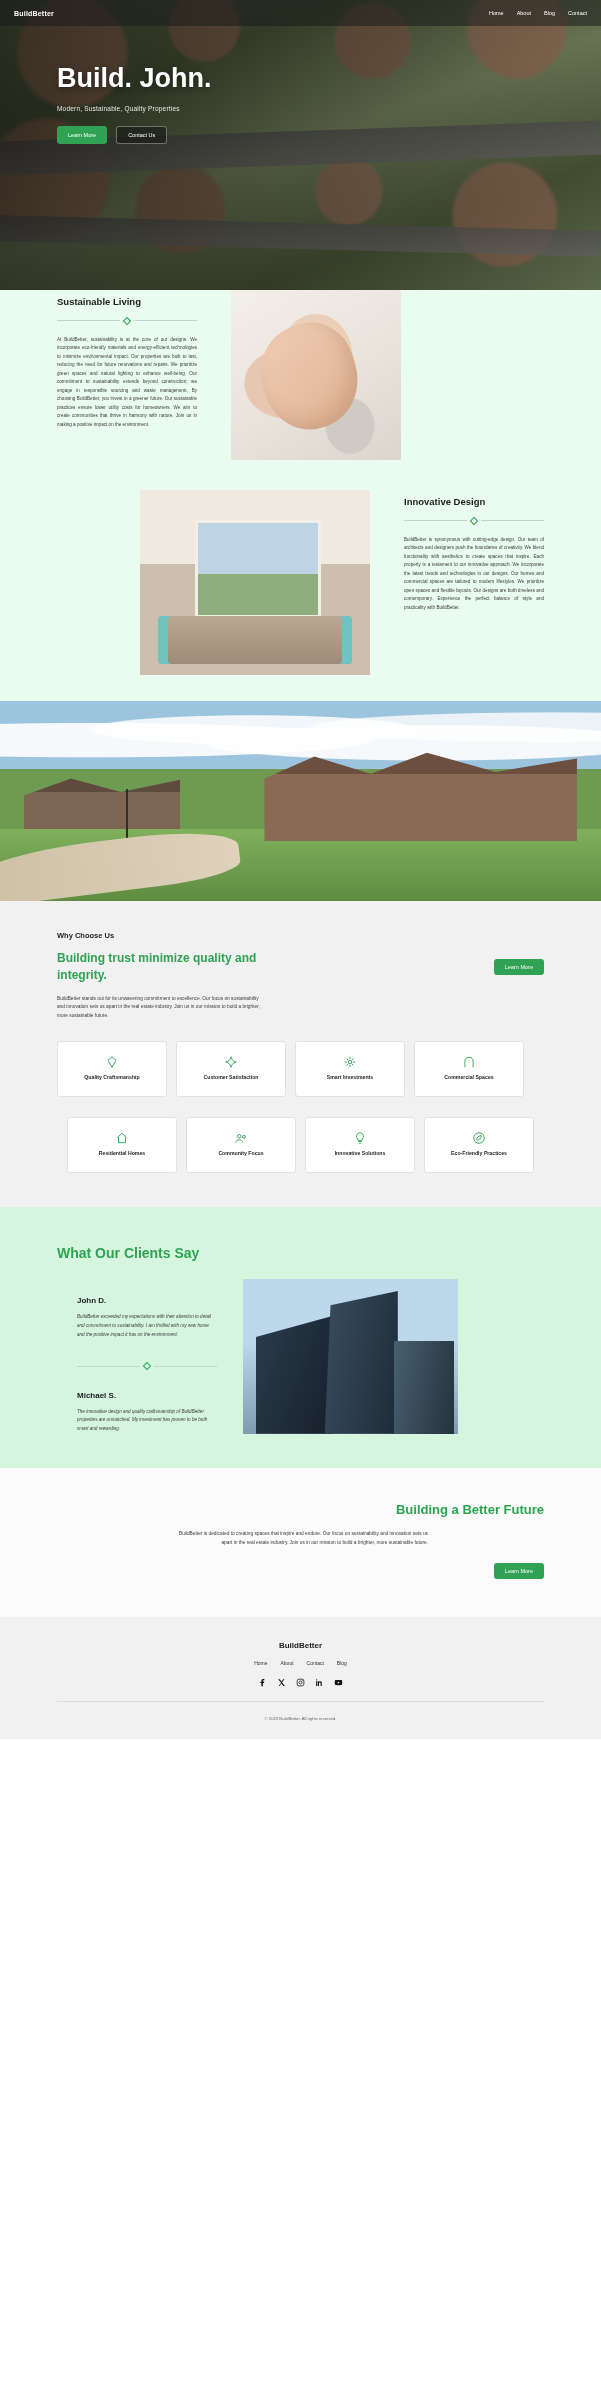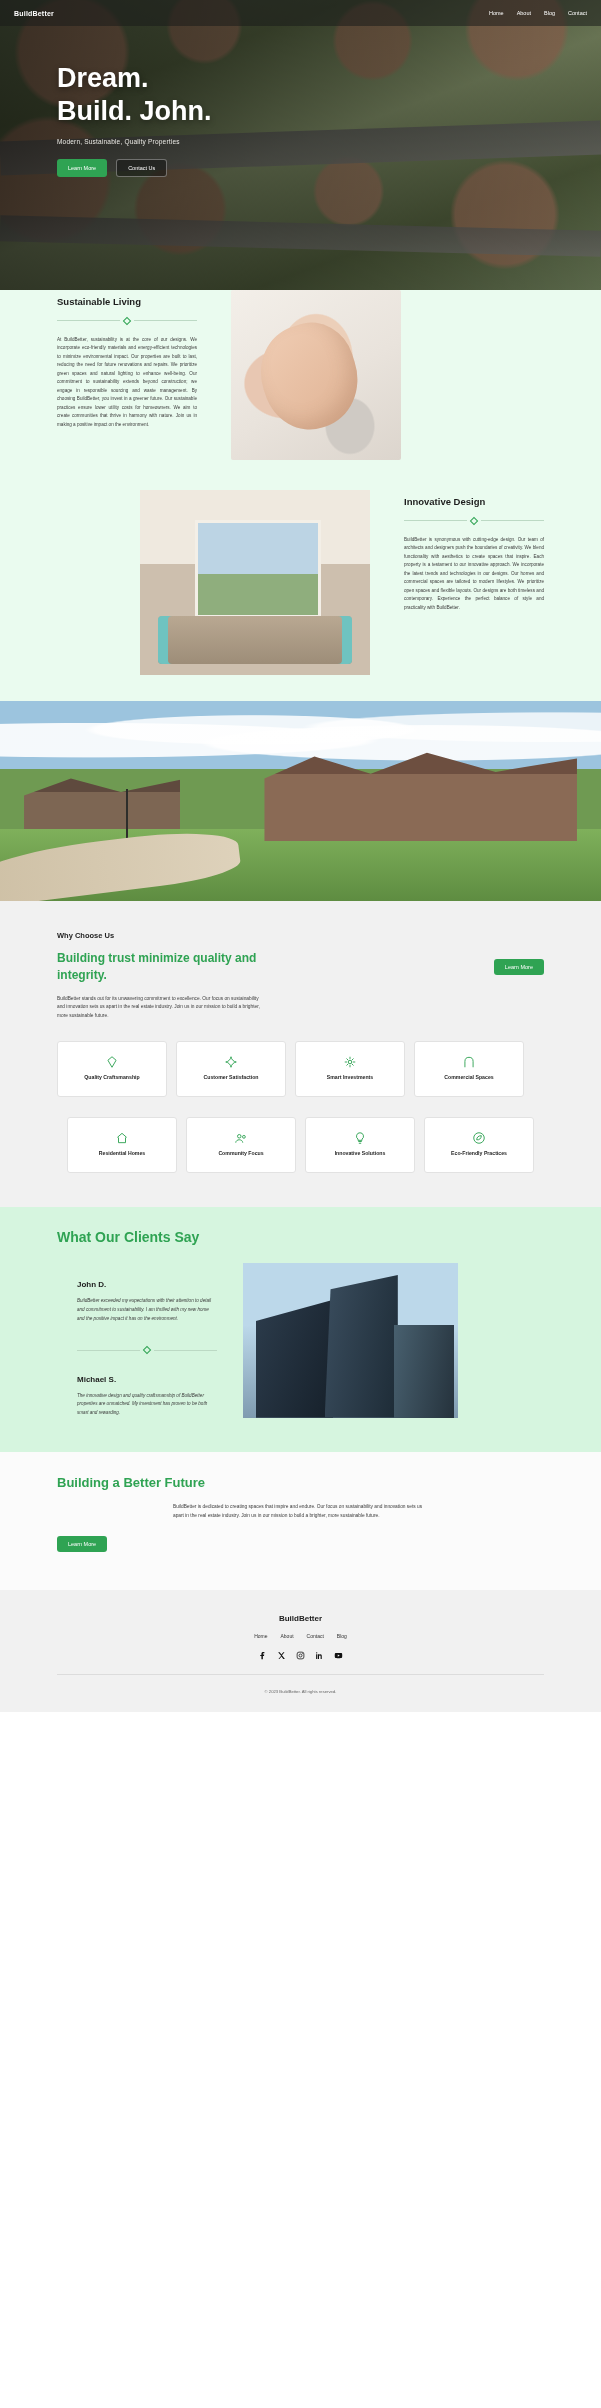--- a/index.html
+++ b/index.html
@@ -203,21 +203,21 @@
     width: 110px; height: 56px;
     background: #fff; border: 1px solid #e2e2e2; border-radius: 3px;
     display: flex; flex-direction: column; align-items: center; justify-content: center;
     gap: 5px; padding: 4px;
   }
   .card .ico { width: 14px; height: 14px; display:flex; align-items:center; justify-content:center; }
   .card .lbl { font-size: 5.2px; color: #1f1f1f; text-align: center; line-height: 1.5; font-weight: bold; }
   .row2 { justify-content: center; }
 
   
-  .sec-testi { background: #d6f5df; padding: 22px 57px 34px; }
+  .sec-testi { background: #d6f5df; padding: 38px 57px 34px; }
   .testi-title { font-size: 14px; color: #2fa353; font-weight: bold; margin-bottom: 18px; }
   .testi-layout { display: flex; gap: 26px; align-items: flex-end; margin-left: 20px; }
   .testi-col { width: 140px; }
   .testi-name { font-size: 8px; font-weight: bold; color: #1d1d1d; }
   .testi-quote { font-size: 4.6px; font-style: italic; line-height: 1.9; color: #3a3a3a; margin-top: 8px; }
   .testi-img {
     width: 215px; height: 155px; position: relative; overflow: hidden;
     background: linear-gradient(180deg, #bcd8ea 0 40%, #7f9bb0 100%);
   }
   .testi-img .t1 {
@@ -229,21 +229,21 @@
     position:absolute; left: 38%; bottom: 0; width: 34%; height: 92%;
     background: linear-gradient(100deg, #3a4d5e, #1d2b36);
     clip-path: polygon(8% 10%, 100% 0, 100% 100%, 0 100%);
   }
   .testi-img .t3 {
     position:absolute; right: 2%; bottom: 0; width: 28%; height: 60%;
     background: linear-gradient(100deg, #48606f, #25323c);
   }
 
   
-  .sec-cta { background: #fbfbfb; padding: 23px 57px 38px; text-align: left; }
+  .sec-cta { background: #fbfbfb; padding: 34px 57px 38px; text-align: right; }
   .cta-title { font-size: 13px; color: #2fa353; font-weight: bold; }
   .cta-body { font-size: 4.8px; color: #3a3a3a; line-height: 1.9; margin: 12px auto 0; max-width: 255px; }
   .cta-btn { margin-top: 16px; }
 
   
   .footer { background: #f1f1f1; padding: 24px 0 18px; text-align: center; }
   .f-brand { font-size: 8px; font-weight: bold; color: #1d1d1d; }
   .f-links { display: flex; justify-content: center; gap: 13px; margin-top: 10px; }
   .f-links a { font-size: 5px; color: #333; text-decoration: none; }
   .f-social { display: flex; justify-content: center; gap: 10px; margin-top: 12px; }
@@ -267,21 +267,20 @@
     <div class="nav-links">
       <a href="#">Home</a>
       <a href="#">About</a>
       <a href="#">Blog</a>
       <a href="#">Contact</a>
     </div>
   </nav>
 
   <div class="hero-content">
     <div class="hero-title">
-      <div>Dream.</div>
       <div>Build. John.</div>
     </div>
     <div class="hero-sub">Modern, Sustainable, Quality Properties</div>
     <div class="hero-btns">
       <a class="btn btn-green" href="#">Learn More</a>
       <a class="btn btn-ghost" href="#">Contact Us</a>
     </div>
   </div>
 </section>
 

